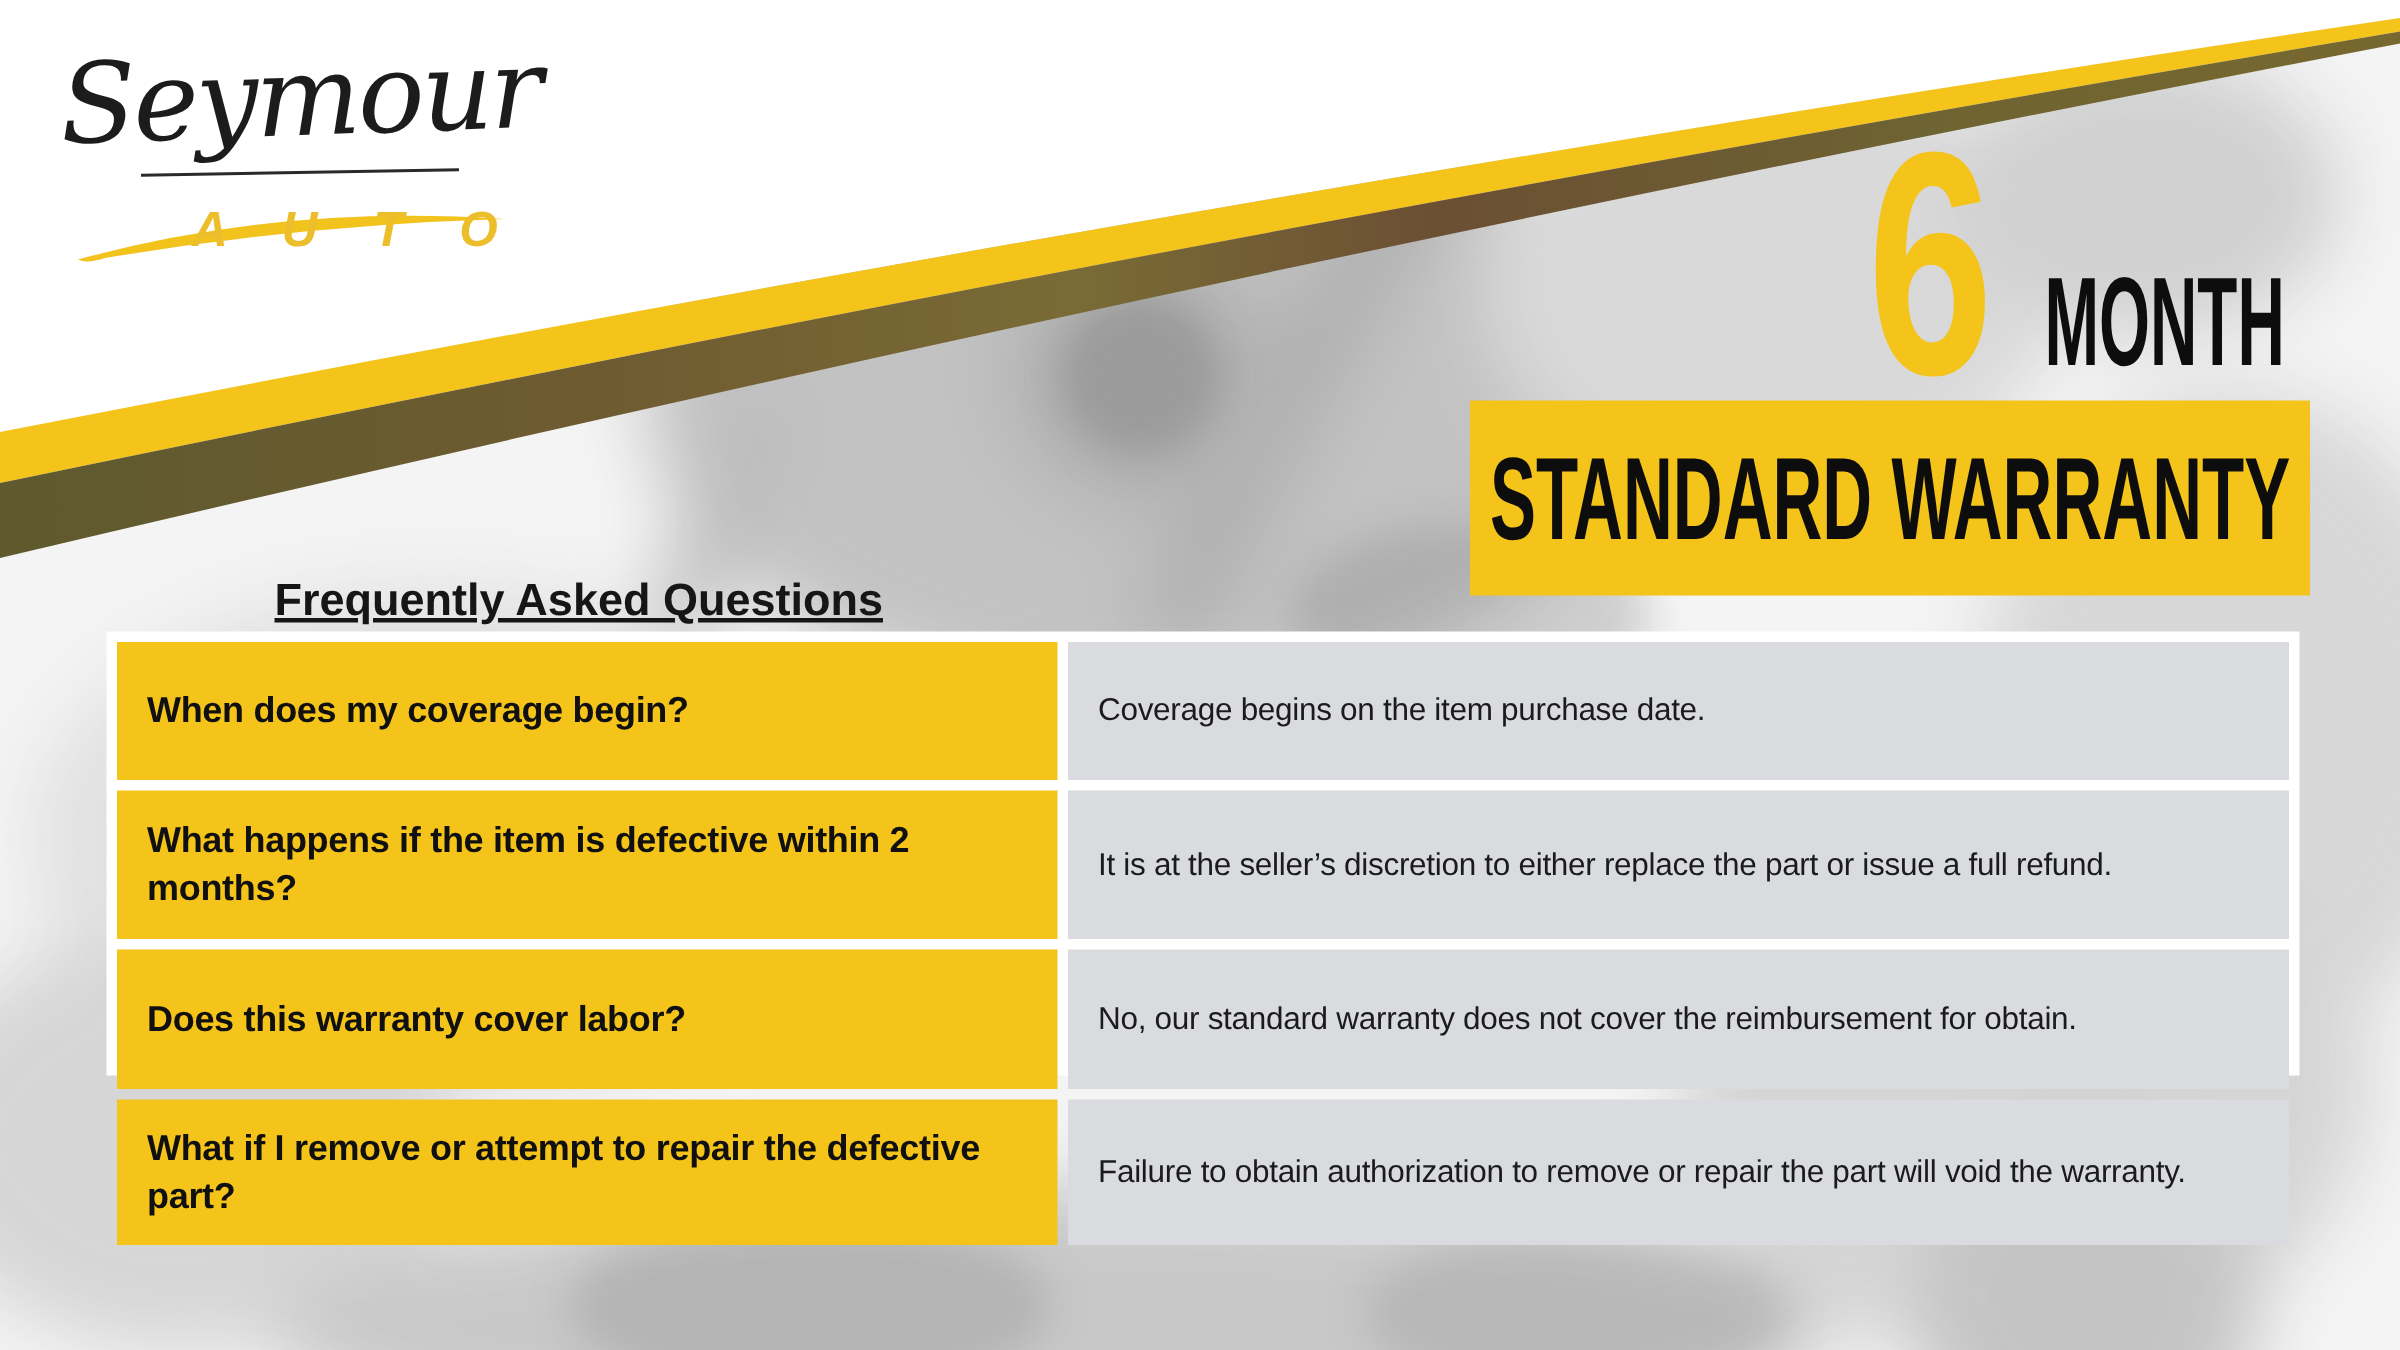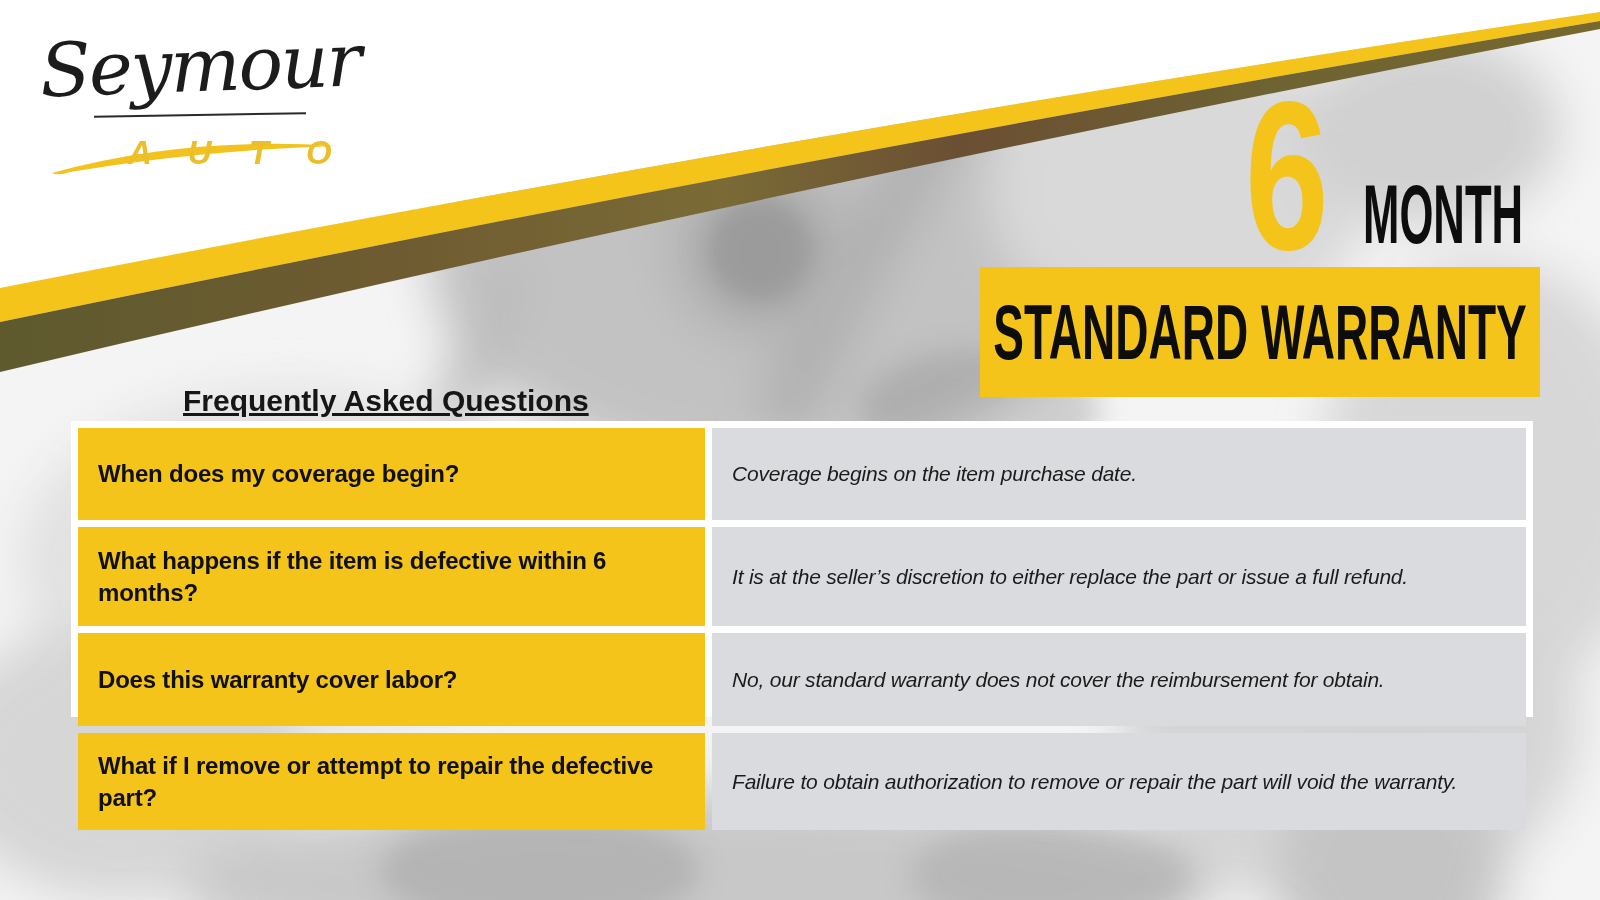--- a/index.html
+++ b/index.html
@@ -79,21 +79,21 @@
     padding:0 22px 0 20px;
     font-weight:bold;font-size:24px;line-height:1.3;letter-spacing:-0.2px;
     color:#101010;
   }
   .cell.a{
     background:var(--answer-gray,#D9DBDE);
     padding:0 20px;
     font-size:21px;line-height:1.5;letter-spacing:-0.2px;
     color:#1b1b1b;
   }
-  .cell.a .txt{width:100%;text-align:justify;font-style:italic;}
+  .cell.a .txt{width:100%;text-align:justify;}
 </style>
 </head>
 <body>
 
 <div class="page">
 
   <svg class="layer" width="1600" height="900" viewBox="0 0 1600 900" aria-hidden="true">
     <defs>
       <filter id="soft" x="-40%" y="-40%" width="180%" height="180%">
         <feGaussianBlur stdDeviation="24"></feGaussianBlur>
@@ -160,21 +160,21 @@
 
   <div class="faq-table">
     <div class="cell q">
         <span>When does my coverage begin?</span>
       </div>
     <div class="cell a">
         <div class="txt">Coverage begins on the item purchase date.</div>
       </div>
 
     <div class="cell q">
-        <span>What happens if the item is defective within 6 months?</span>
+        <span>What happens if the item is defective within 2 months?</span>
       </div>
     <div class="cell a">
         <div class="txt">It is at the seller’s discretion to either replace the part or issue a full refund.</div>
       </div>
 
     <div class="cell q">
         <span>Does this warranty cover labor?</span>
       </div>
     <div class="cell a">
         <div class="txt">No, our standard warranty does not cover the reimbursement for obtain.</div>

